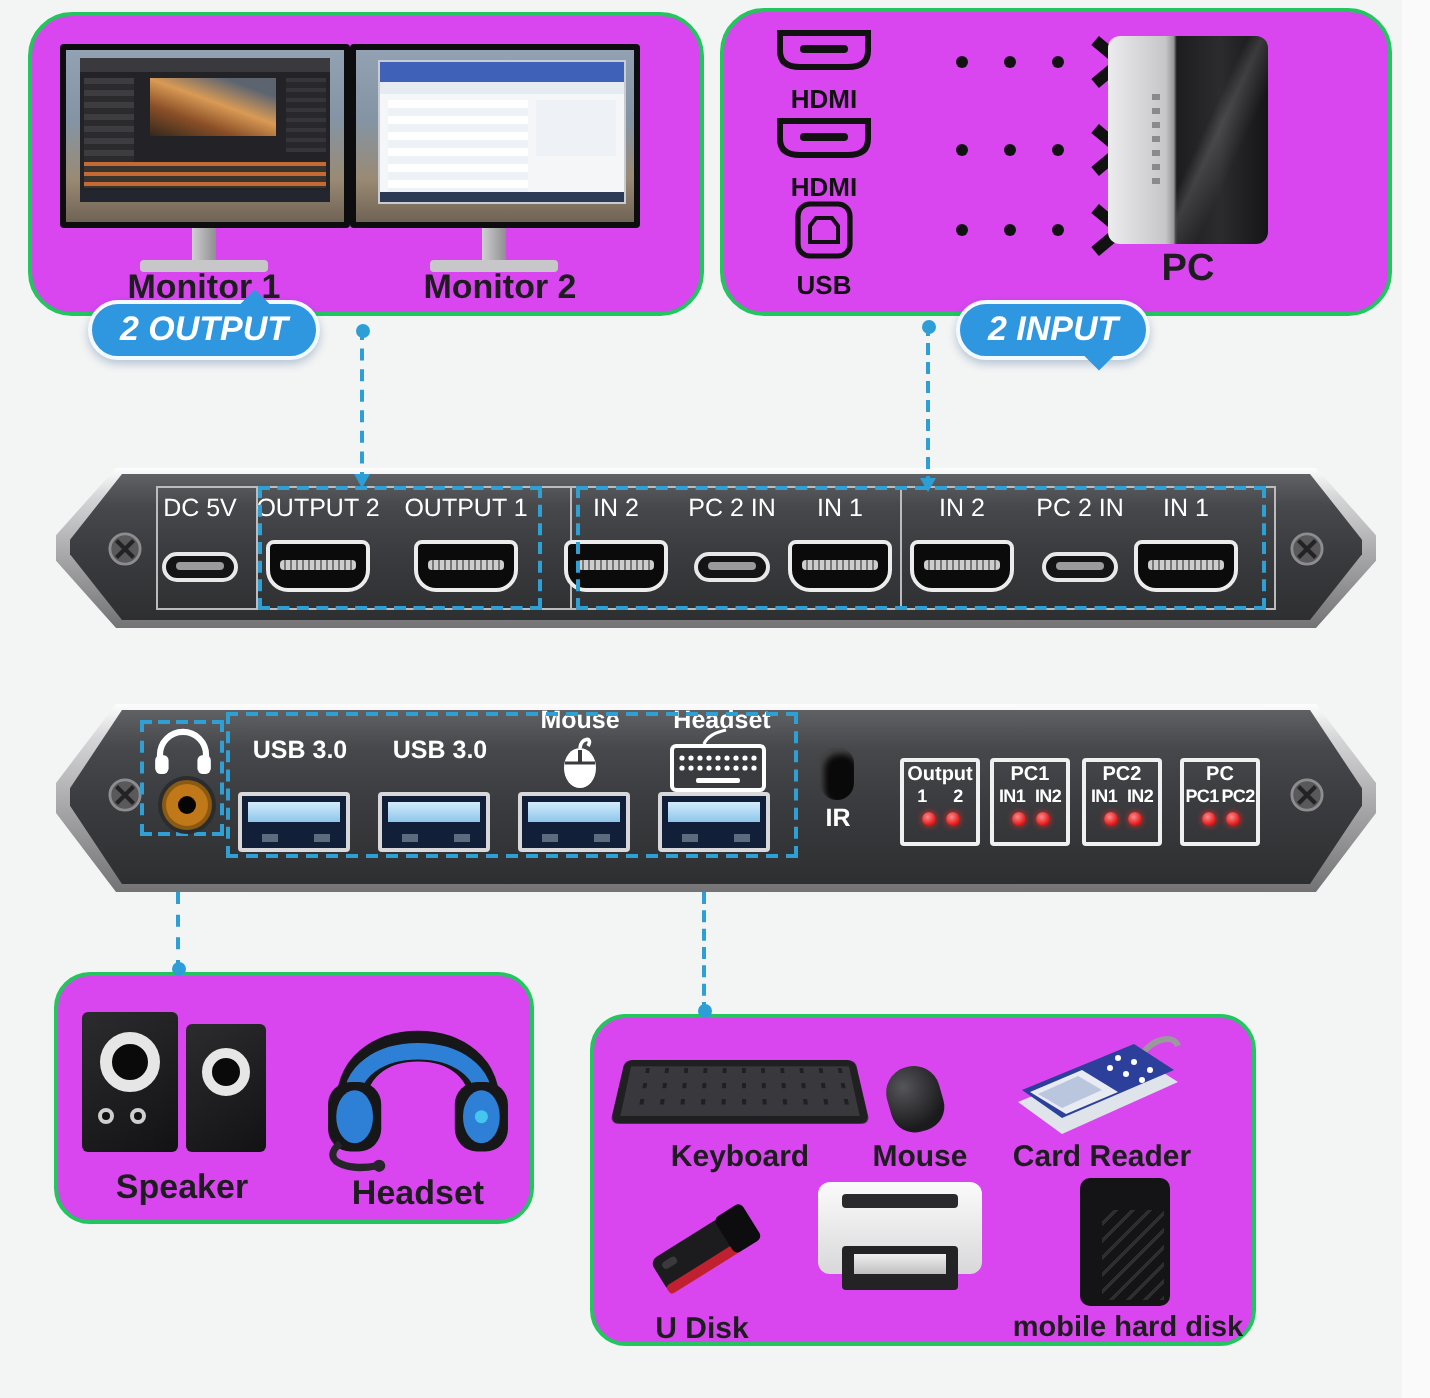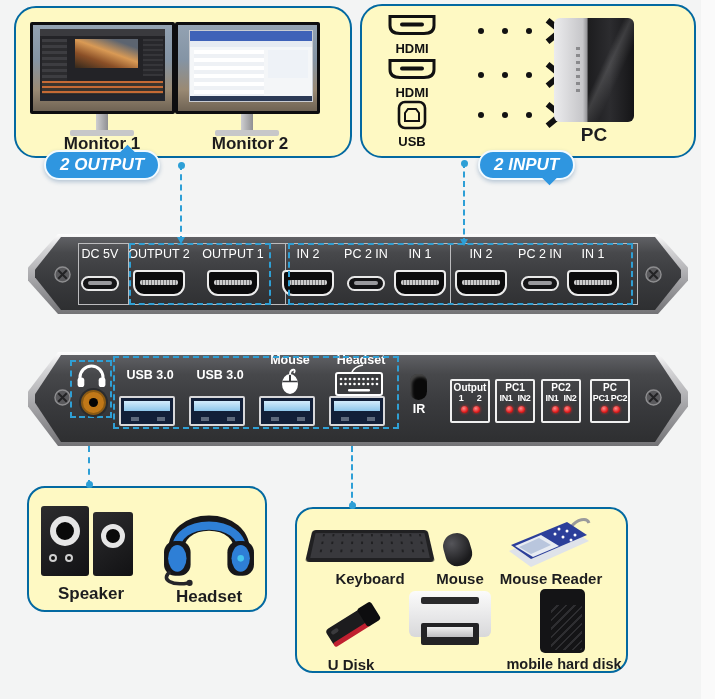--- a/index.html
+++ b/index.html
@@ -2,21 +2,21 @@
 <html><head>
 <meta charset="utf-8">
 <style>
   * { margin:0; padding:0; box-sizing:border-box; }
   html,body { background:#e9eaea; }
   body { font-family:"Liberation Sans", sans-serif; }
   #stage { position:relative; width:715px; height:699px; background:#f3f4f4; overflow:hidden; }
   #stage::after { content:''; position:absolute; right:0; top:0; width:14px; height:100%; background:#fafafa; }
 
   
-  .zone { position:absolute; background:#fef9c3; border:2px solid #0369a1; border-radius:22px; }
+  .zone { position:absolute; background:#d946ef; border:2px solid #22c55e; border-radius:22px; }
   #output-zone { left:14px; top:6px; width:338px; height:152px; }
   #input-zone  { left:360px; top:4px; width:336px; height:154px; }
   #audio-zone  { left:27px; top:486px; width:240px; height:126px; border-radius:18px; }
   #devices-zone{ left:295px; top:507px; width:333px; height:166px; border-radius:18px; }
 
   .cap { position:absolute; text-align:center; font-weight:bold; color:#1d1d1f; }
 
   
   .monitor { position:absolute; top:14px; width:145px; height:92px; background:#0d0d0f; padding:3px; border-radius:2px; }
   #monitor-1 { left:14px; } #monitor-2 { left:159px; }
@@ -459,19 +459,19 @@
         <rect x="52" y="21" width="16" height="21" rx="3" fill="#0d0d0f"></rect>
         <rect x="18" y="26" width="8" height="4" rx="2" fill="#3a3a3d"></rect>
       </g>
     </svg>
     <div id="printer-img"></div>
     <div id="printer-tray"></div>
     <div id="hdd-img"></div>
 
     <div class="cap dev-label" style="left:12px;  top:61px;  width:122px;">Keyboard</div>
     <div class="cap dev-label" style="left:136px; top:61px;  width:54px;">Mouse</div>
-    <div class="cap dev-label" style="left:200px; top:61px;  width:108px;">Mouse Reader</div>
+    <div class="cap dev-label" style="left:200px; top:61px;  width:108px;">Card Reader</div>
     <div class="cap dev-label" style="left:14px;  top:147px; width:80px;">U Disk</div>
     <div class="cap dev-label" style="left:118px; top:147px; width:70px;margin-top:47px;">Printer</div>
     <div class="cap dev-label" style="left:206px; top:147px; width:122px; font-size:14.5px;">mobile hard disk</div>
   </div>
 
 </div>
 
 </body></html>

